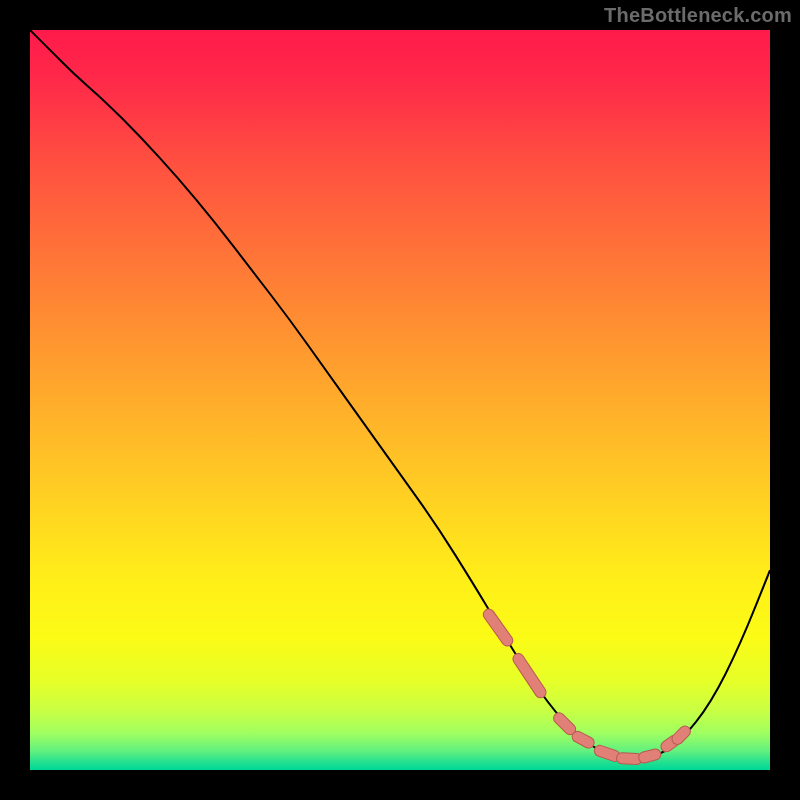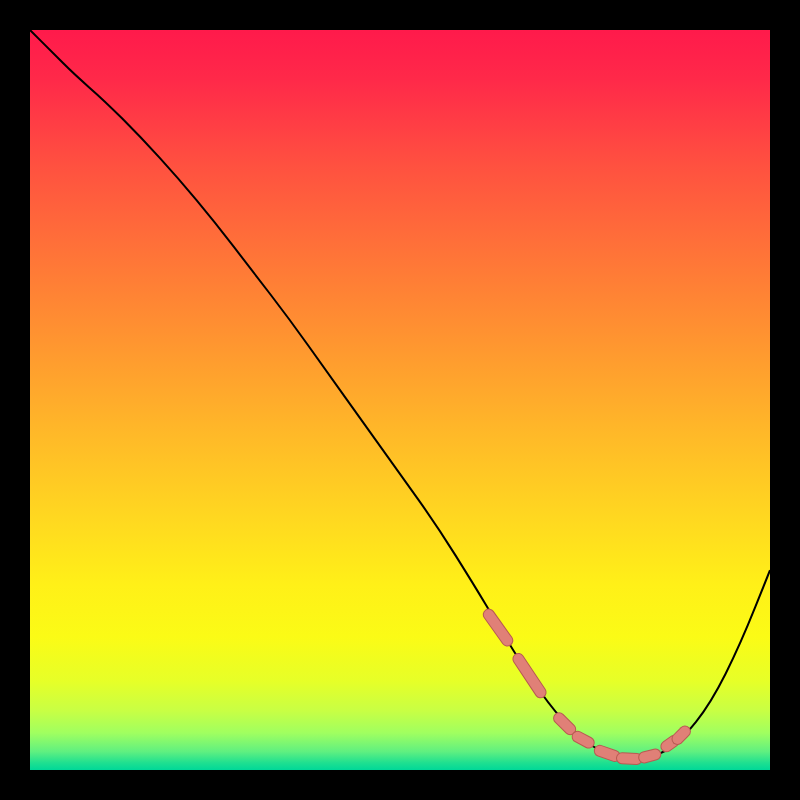--- a/index.html
+++ b/index.html
@@ -48,20 +48,21 @@
     color: #6b6b6b;
     letter-spacing: 0.2px;
     user-select: none;
   }
 </style>
 </head>
 <body>
 
 <div class="stage">
 
+  <div class="watermark">TheBottleneck.com</div>
 
   <div class="plot-area">
 
     <svg class="gradient-bg" viewBox="0 0 740 740" preserveAspectRatio="none">
       <defs>
         <linearGradient id="bgGrad" x1="0" y1="0" x2="0" y2="1">
             <stop offset="0%" stop-color="#ff1a4b"></stop>
             <stop offset="7.000000000000001%" stop-color="#ff2a49"></stop>
             <stop offset="18%" stop-color="#ff5040"></stop>
             <stop offset="30%" stop-color="#ff7338"></stop>

